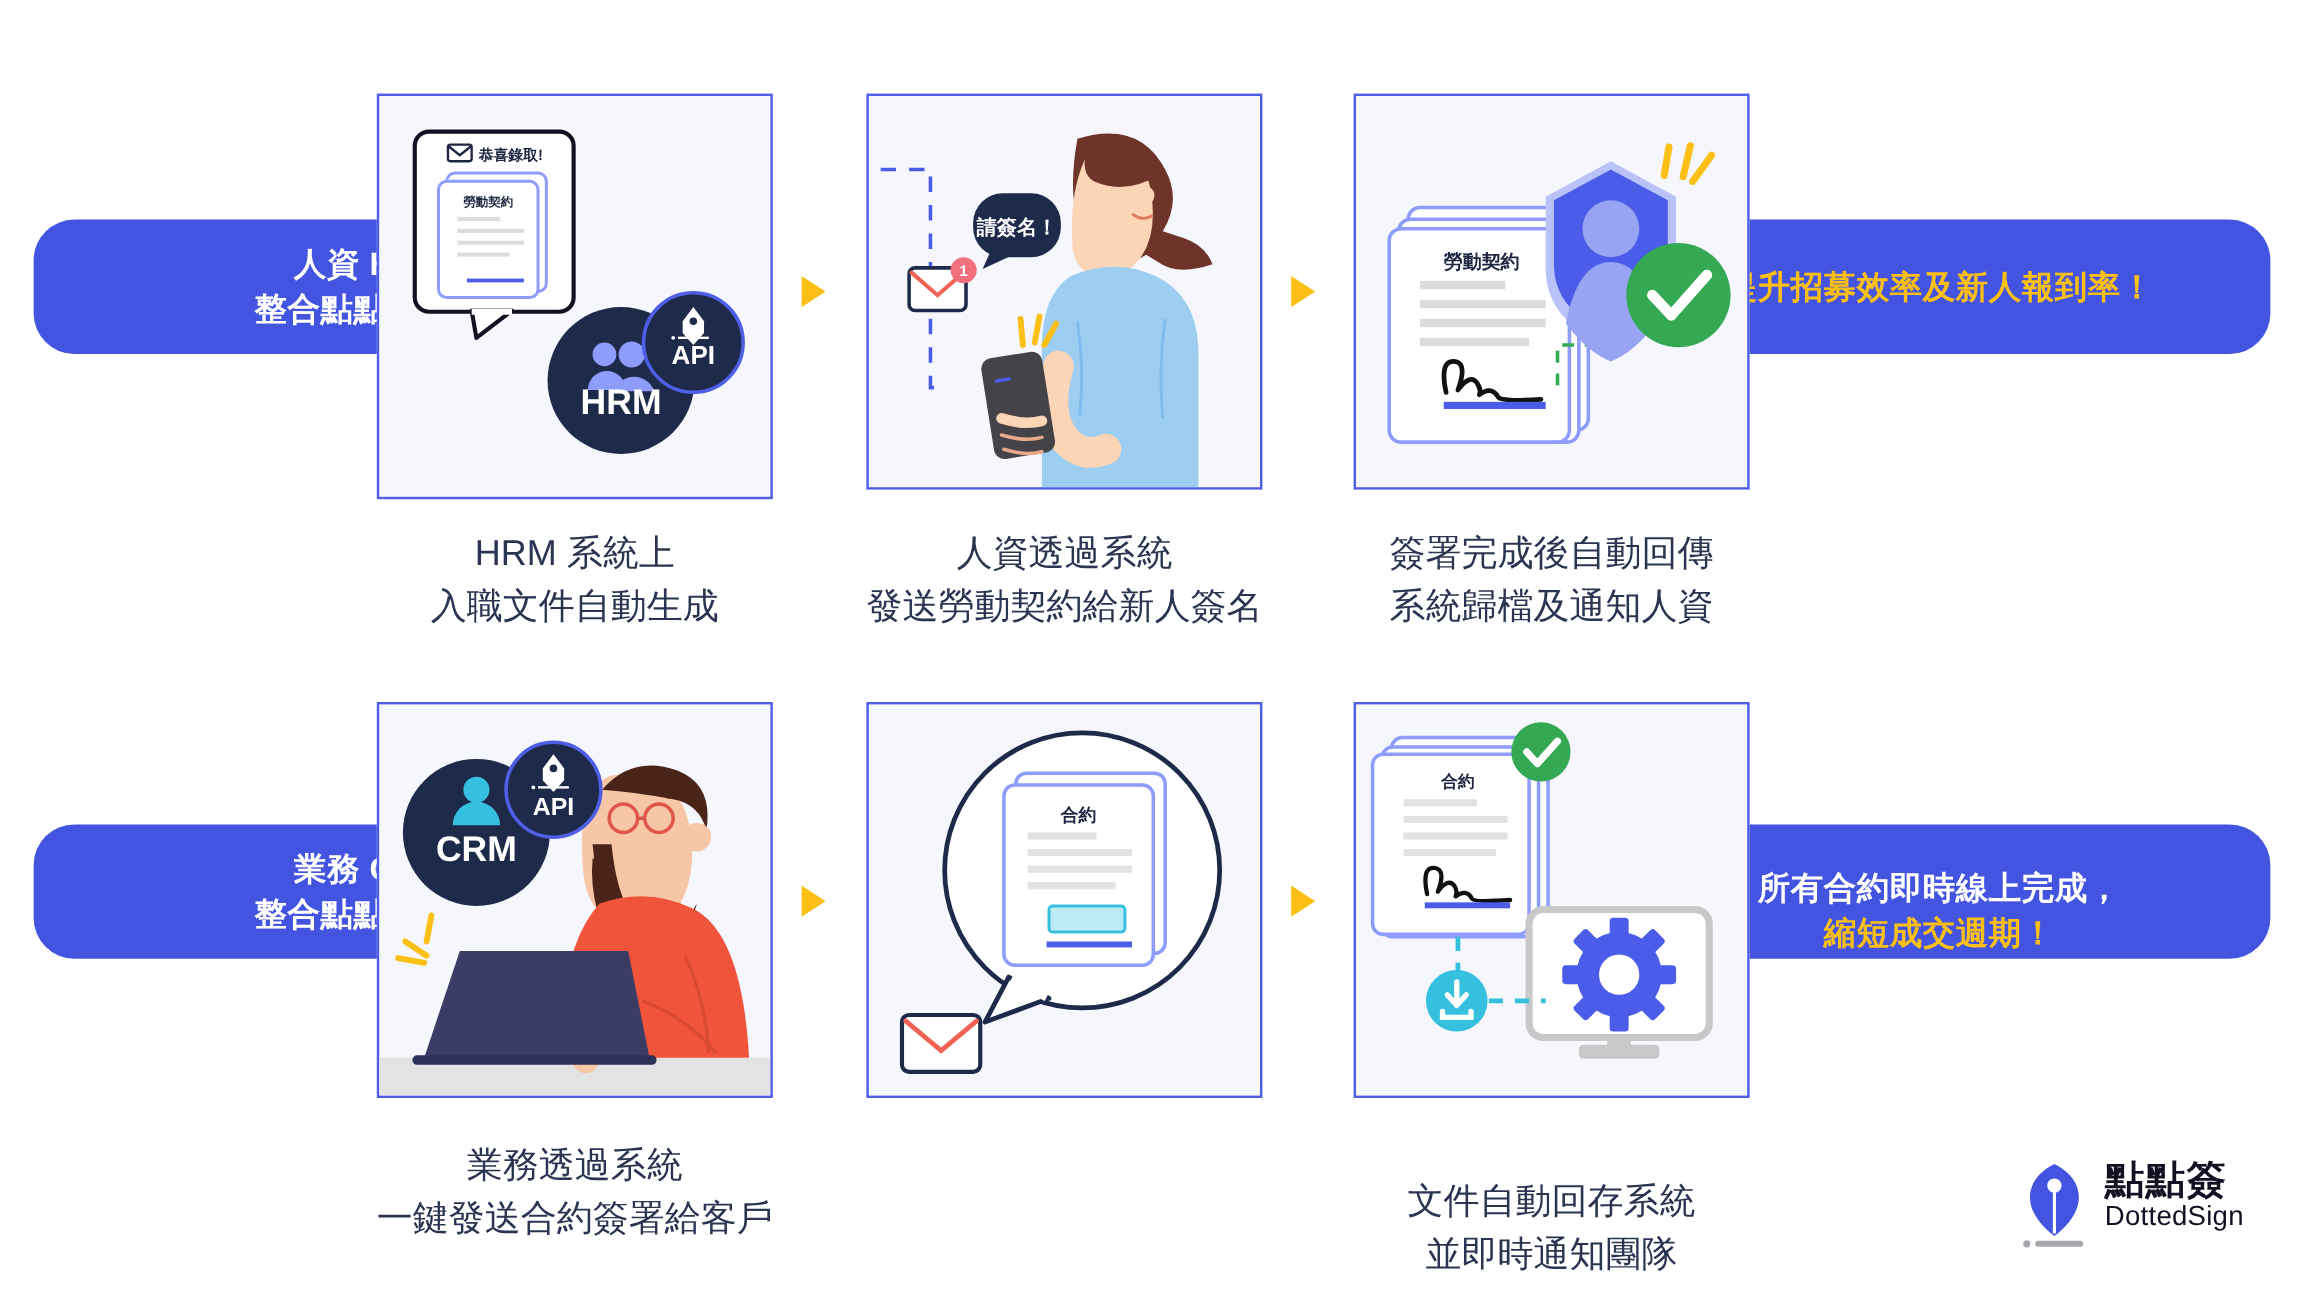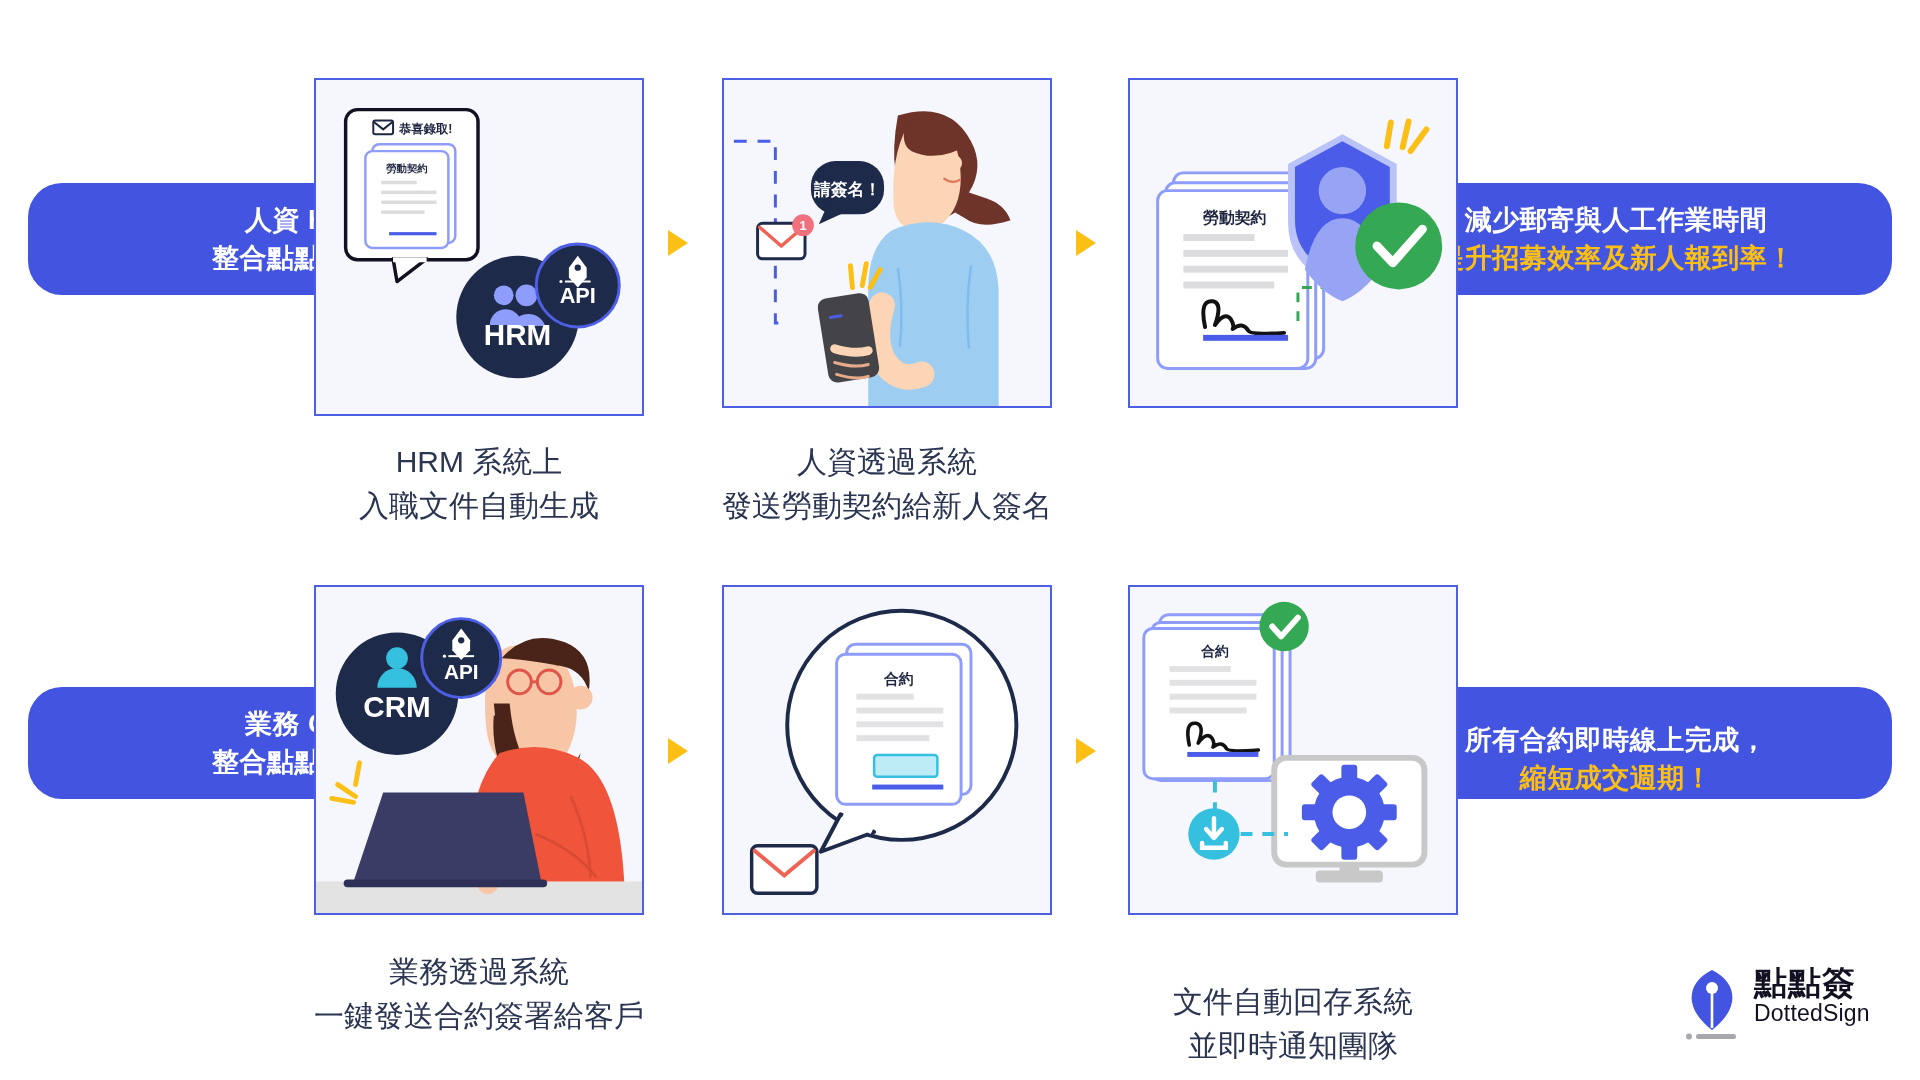--- a/index.html
+++ b/index.html
@@ -74,21 +74,20 @@
 
 <div id="stage">
 
   <div class="band" style="left:28px; top:183px; width:560px; height:112px; border-radius:34px 0 0 34px;">
     <div class="band-label" style="width:100%;">人資 HRM
 整合點點簽 API</div>
   </div>
 
   <div class="band" style="left:1340px; top:183px; width:552px; height:112px; border-radius:0 34px 34px 0;">
     <div style="width:100%;">
-      <div class="band-label">減少郵寄與人工作業時間</div>
       <div class="band-label highlight">提升招募效率及新人報到率！</div>
     </div>
   </div>
 
   <div class="card" style="left:314px; top:78px; width:330px; height:338px;">
     <svg class="ill" viewBox="0 0 330 330">
 
       <rect x="30" y="30" width="134" height="152" rx="12" fill="#ffffff" stroke="#111122" stroke-width="3.5"></rect>
       <path d="M78 181 L82 204 L112 181 Z" fill="#ffffff" stroke="#111122" stroke-width="3.5" stroke-linejoin="round"></path>
       <path d="M78 182 L112 182" stroke="#ffffff" stroke-width="5"></path>
@@ -186,20 +185,22 @@
       <path d="M215 62 l48 26 v54 q0 40 -48 58 q-48 -18 -48 -58 v-54 z" fill="#4a5ce8"></path>
       <circle cx="215" cy="112" r="24" fill="#96a4f3"></circle>
       <path d="M177 192 q10 -52 38 -52 q28 0 38 52 q-18 24 -38 32 q-20 -8 -38 -32 z" fill="#96a4f3"></path>
 
       <path d="M264 43 l-4 24 M282 42 l-6 26 M300 50 l-16 22" stroke="#fbbf16" stroke-width="6" stroke-linecap="round"></path>
 
       <circle cx="272" cy="168" r="44" fill="#35a853"></circle>
       <path d="M250 168 l16 17 l30 -34" fill="none" stroke="#ffffff" stroke-width="9" stroke-linecap="round" stroke-linejoin="round"></path>
     </svg>
   </div>
+  <div class="caption" style="left:1128px; top:440px; width:330px;">簽署完成後自動回傳
+系統歸檔及通知人資</div>
 
   <div class="band" style="left:28px; top:687px; width:560px; height:112px; border-radius:34px 0 0 34px;">
     <div class="band-label" style="width:100%;">業務 CRM
 整合點點簽 API</div>
   </div>
 
   <div class="band" style="left:1340px; top:687px; width:552px; height:112px; border-radius:0 34px 34px 0;">
     <div style="width:100%;margin-top:32px;">
       <div class="band-label">所有合約即時線上完成，</div>
       <div class="band-label highlight">縮短成交週期！</div>

